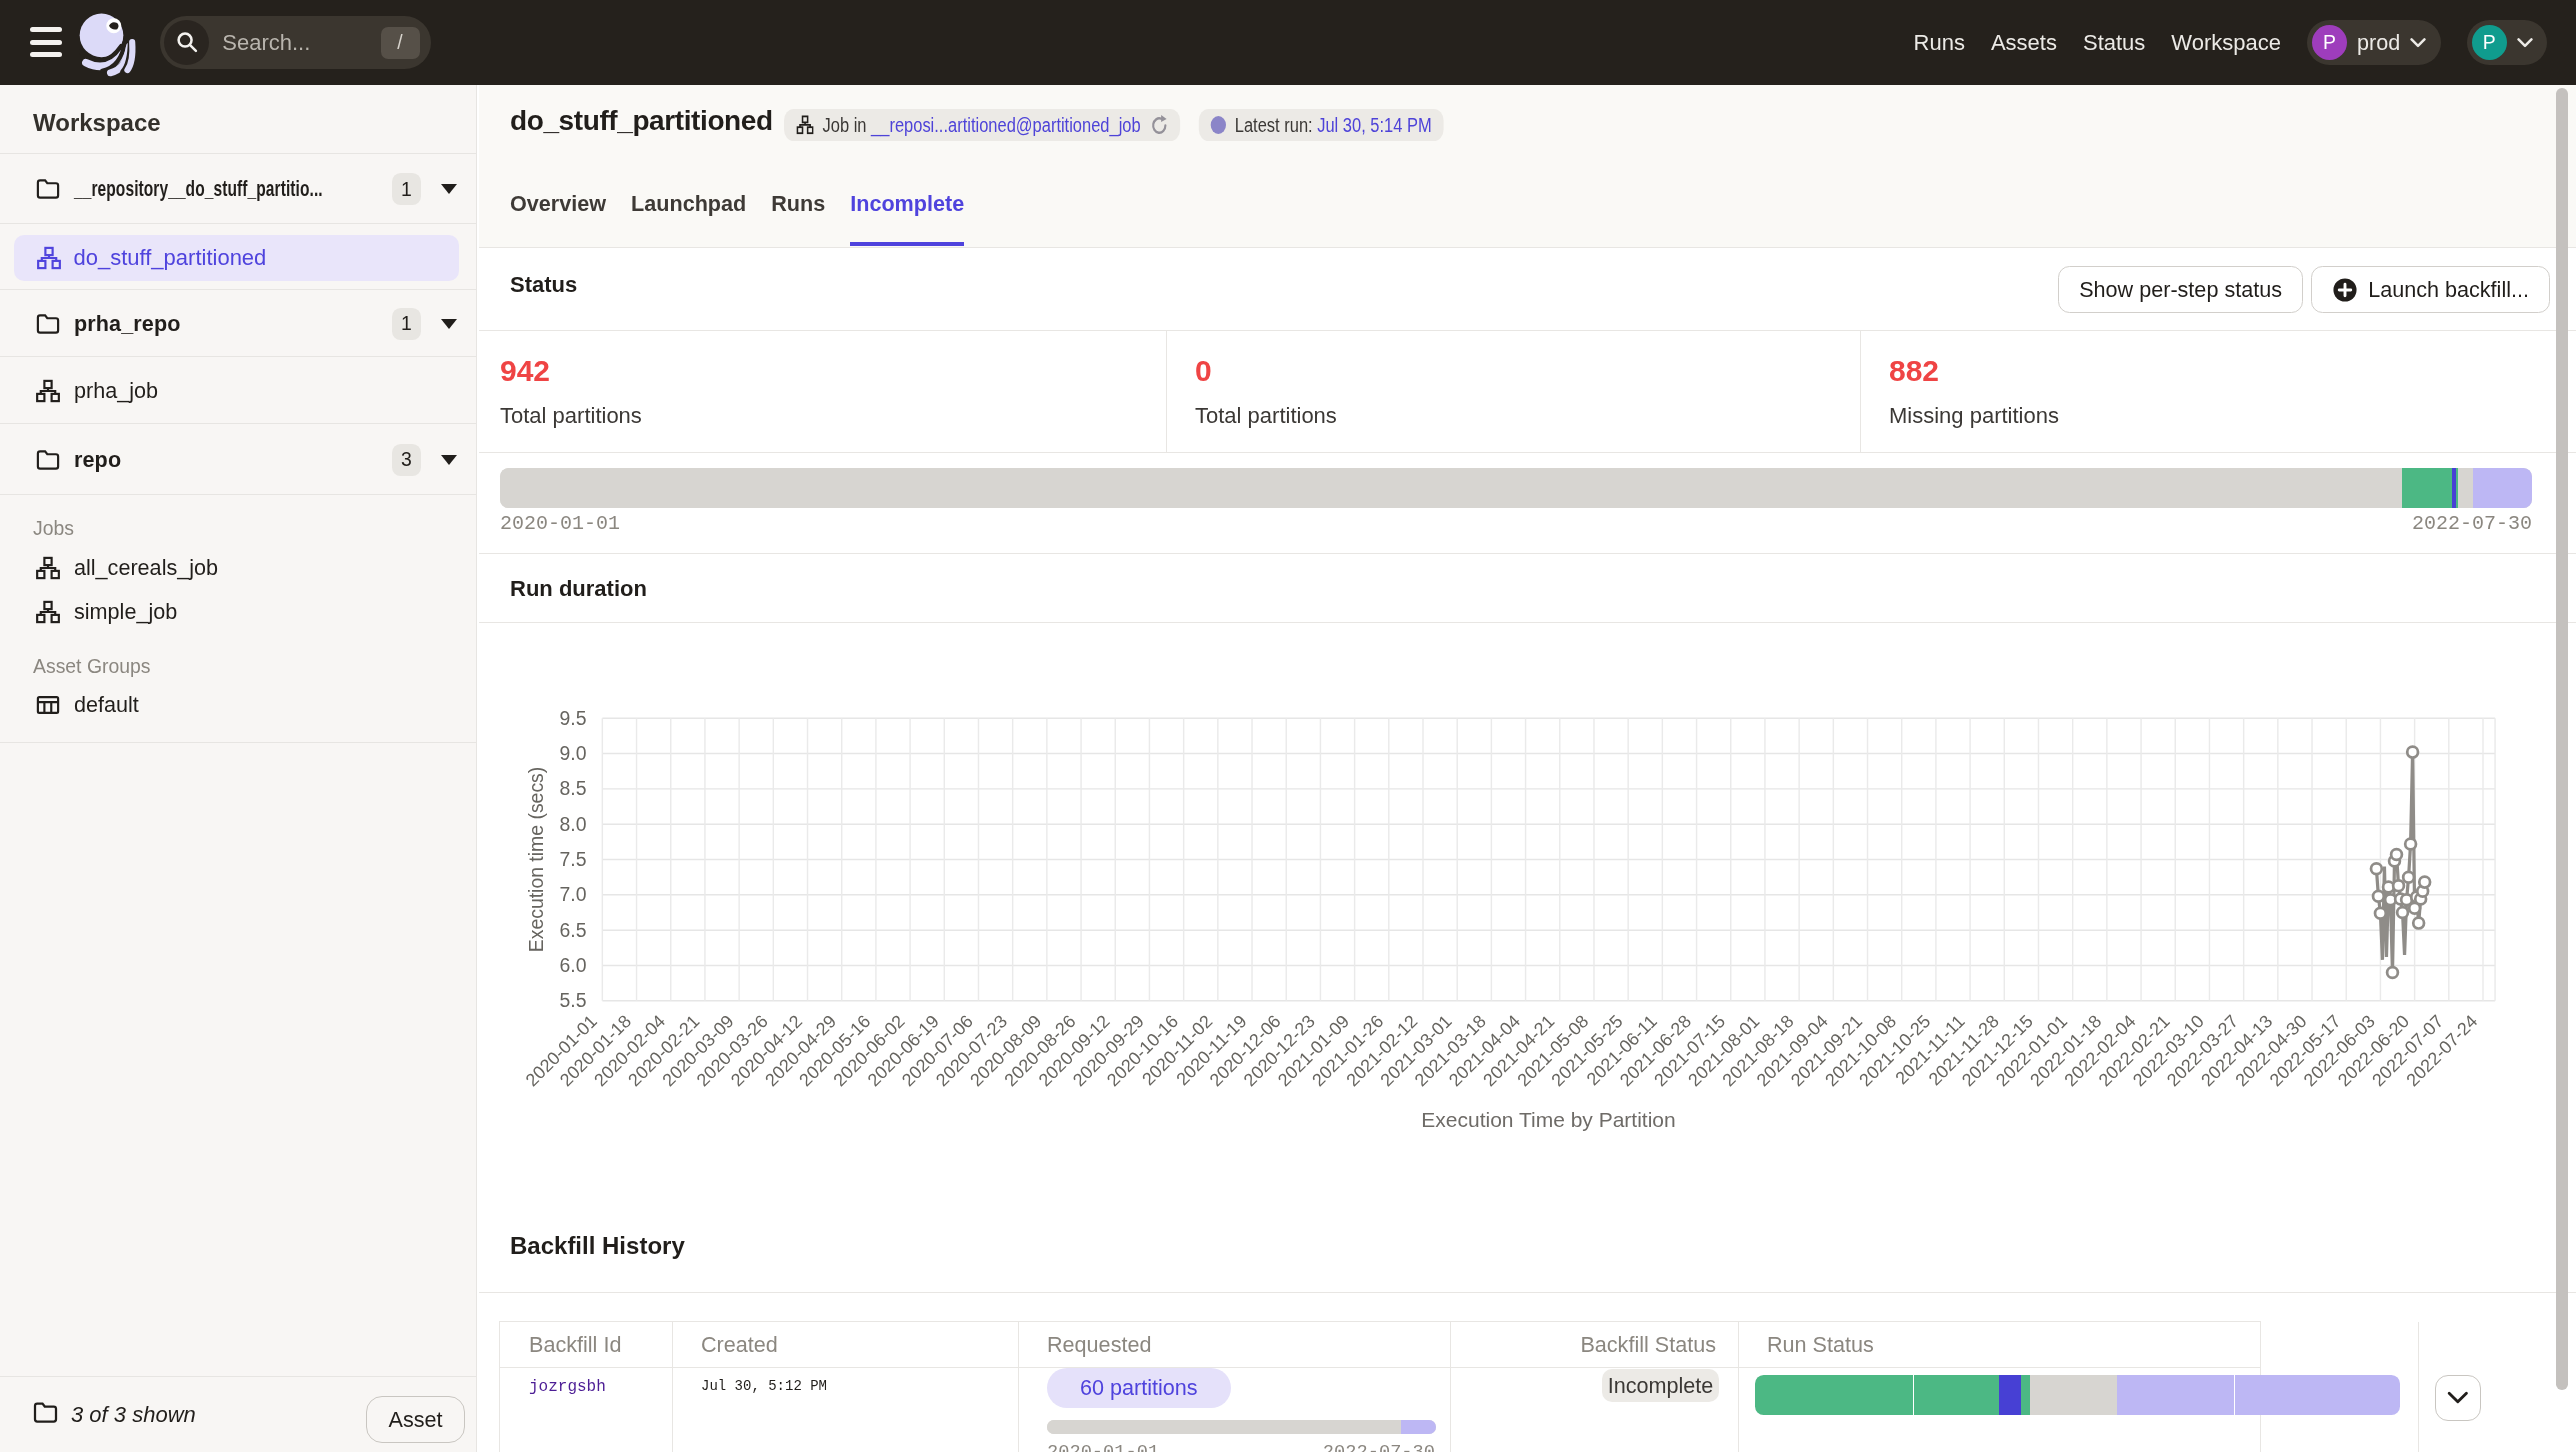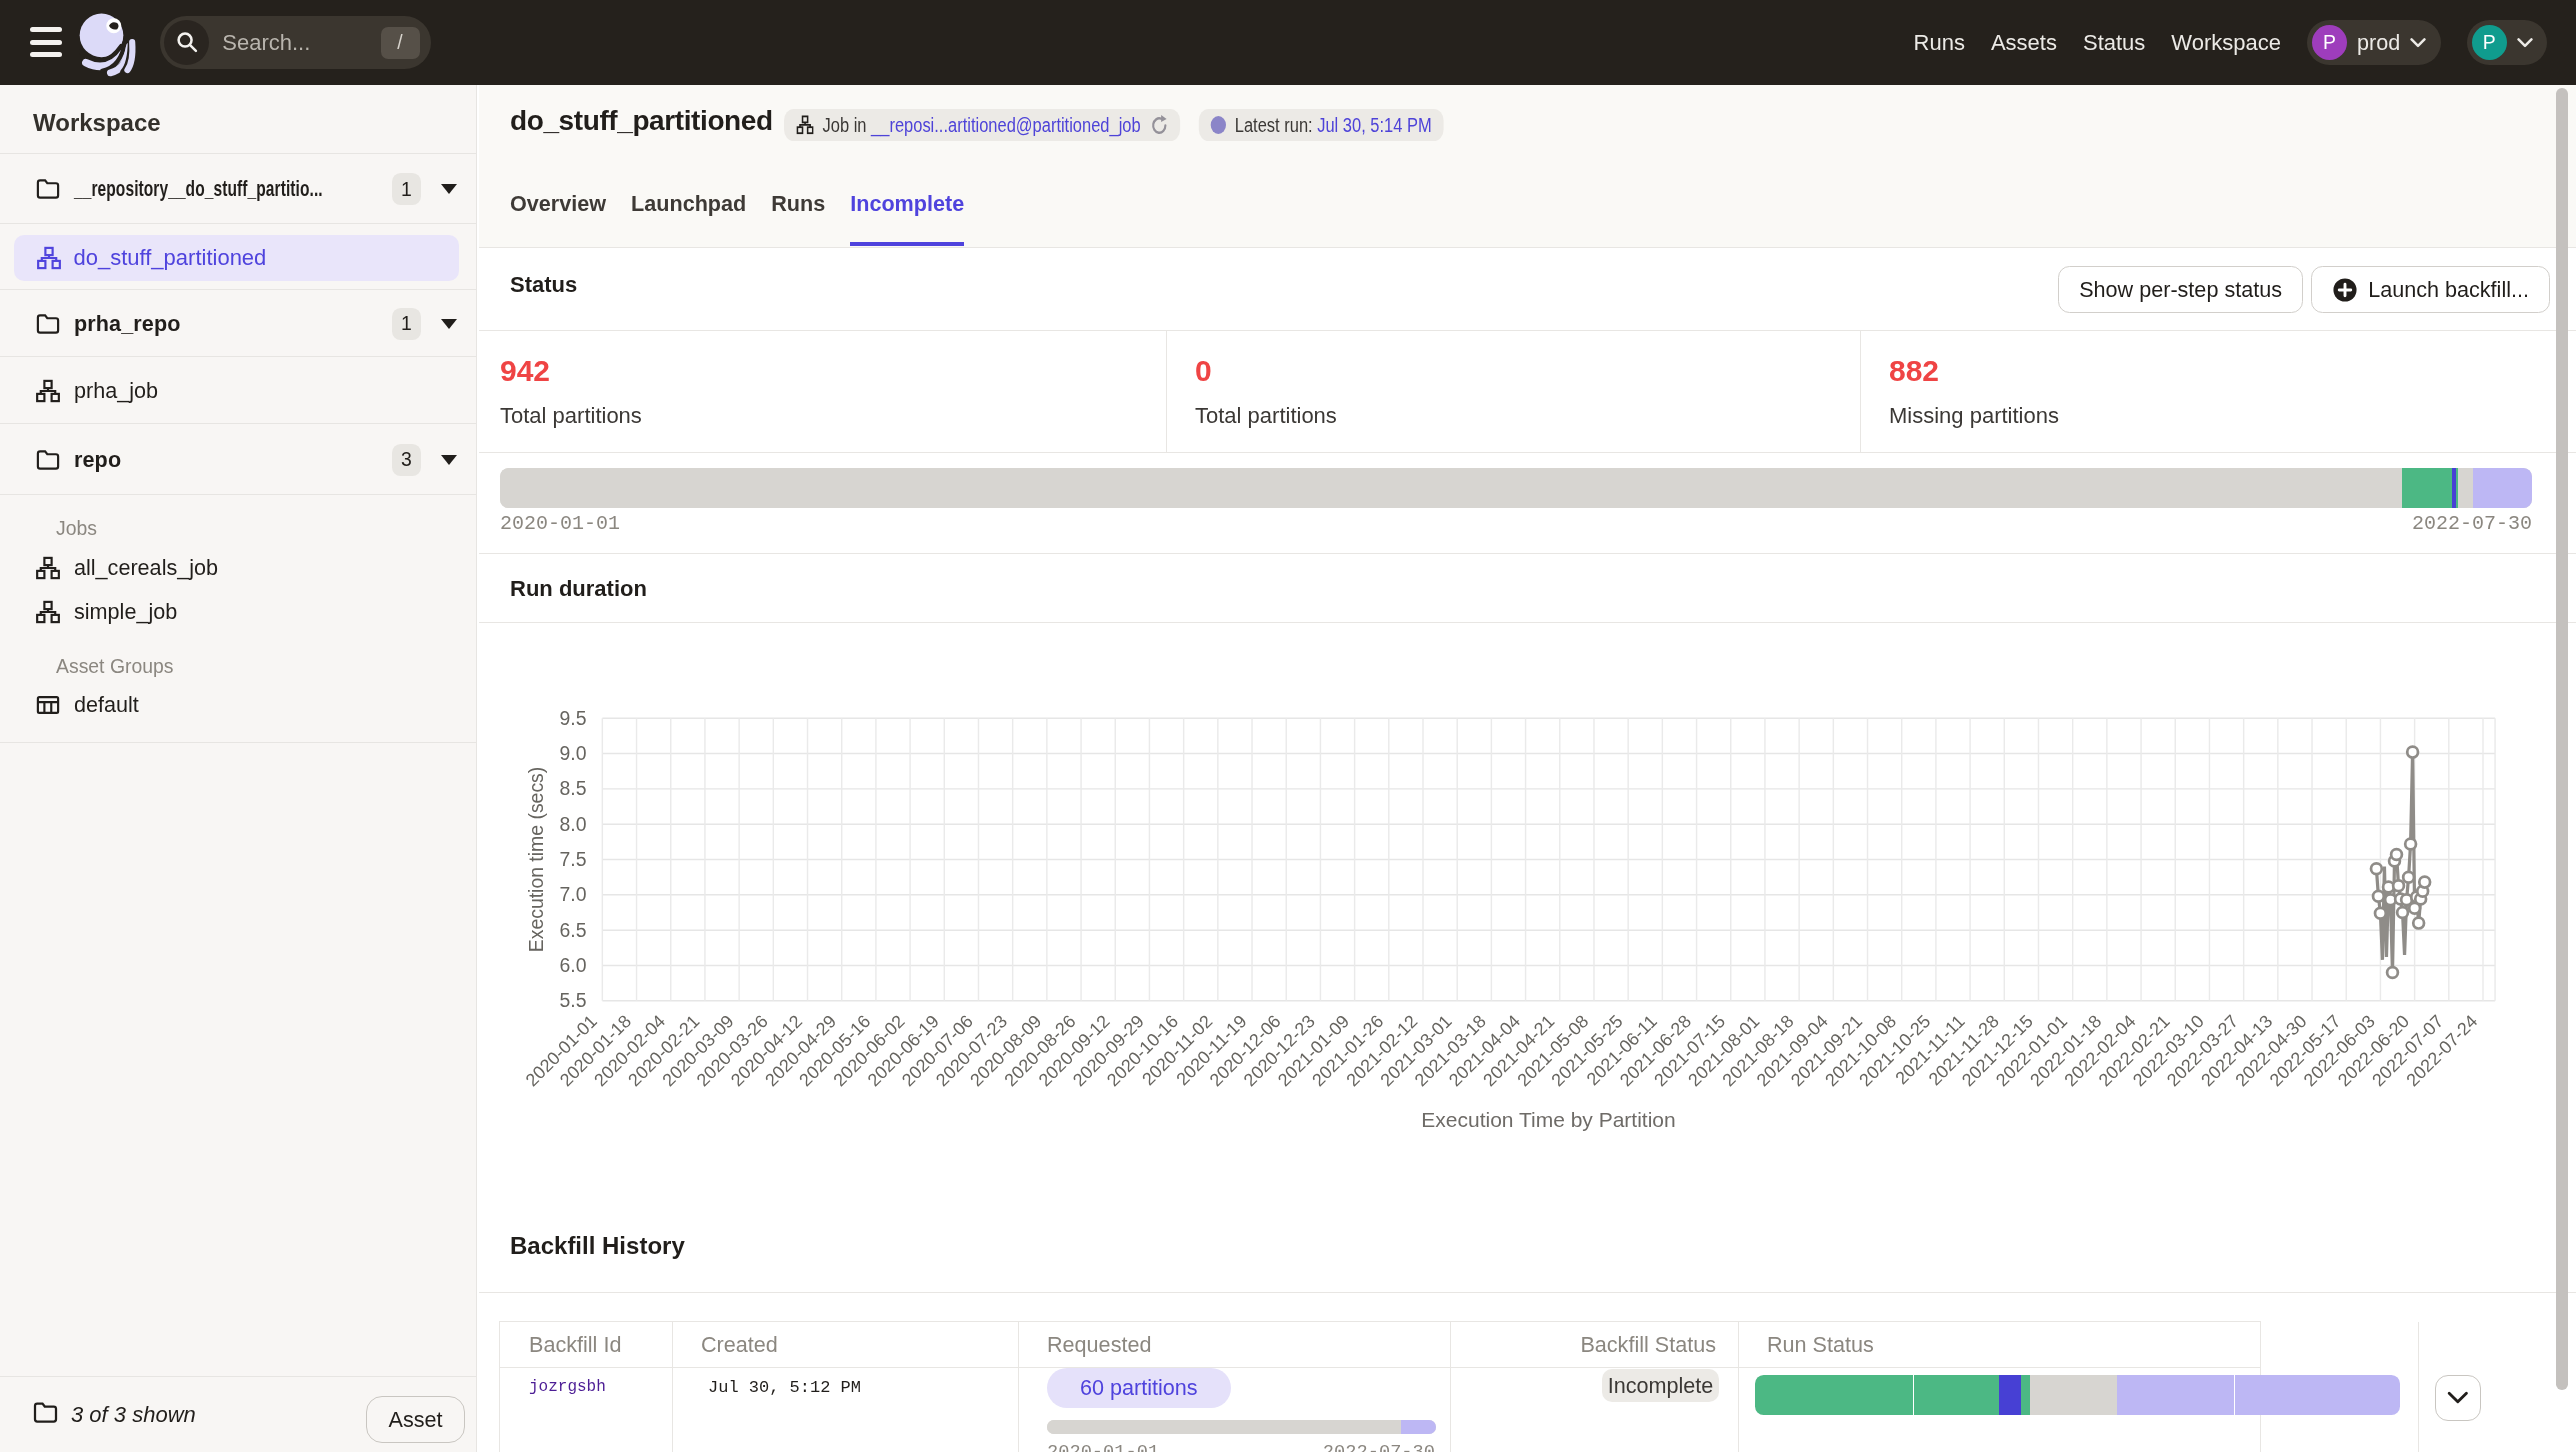--- a/index.html
+++ b/index.html
@@ -31,21 +31,21 @@
   .sb-row { position:absolute; left:0; width:477px; display:flex; align-items:center; cursor:pointer; }
   .sb-row .icon { margin-left:35px; width:26px; height:26px; flex:none; }
   .sb-row .lbl { margin-left:13px; font-size:21.6px; color:#211E1B; white-space:nowrap; }
   .condense { transform:scaleX(0.72); transform-origin:left center; }
   .sb-row .lbl.bold { font-weight:600; letter-spacing:0.1px; }
   .sb-badge { position:absolute; right:56px; top:50%; transform:translateY(-50%); min-width:29px; height:32px; padding:0 7.2px; background:#E8E6E2; border-radius:8.6px; font-size:19.4px; color:#211E1B; display:flex; align-items:center; justify-content:center; }
   .sb-caret { position:absolute; right:20px; top:50%; transform:translateY(-50%); width:0; height:0; border-left:8.6px solid transparent; border-right:8.6px solid transparent; border-top:10.8px solid #211E1B; }
   #sb-selected { left:14.4px; top:235px; width:445px; height:46px; background:#E9E5FA; border-radius:10px; display:flex; align-items:center; cursor:pointer; }
   #sb-selected .icon { margin-left:21.6px; width:26px; height:26px; }
   #sb-selected .lbl { margin-left:11.5px; font-size:22px; font-weight:500; color:#4F43DD; }
-  .sb-subhead { position:absolute; left:33px; font-size:19.4px; color:#8B8780;margin-left:23px; }
+  .sb-subhead { position:absolute; left:33px; font-size:19.4px; color:#8B8780; }
   #shown-label { position:absolute; left:71px; top:1402px; font-size:22px; color:#211E1B;font-style:italic; }
   #footer-folder { position:absolute; left:32px; top:1399px; width:27px; height:27px; }
   #filter-btn { position:absolute; left:366px; top:1396px; width:99px; height:47px; border:1.4px solid #C9C6C1; border-radius:16px; background:transparent; font-size:21.6px; color:#211E1B; font-family:"Liberation Sans",sans-serif; cursor:pointer; }
 
   
   #main-header-bg { left:479px; top:85px; width:2097px; height:163px; background:#FAF9F6; }
   #page-title { left:510px; top:105px; font-size:28px; letter-spacing:-0.4px; font-weight:600; color:#211E1B; }
   .tag { height:32px; background:#ECEAE6; border-radius:11.5px; display:flex; align-items:center; font-size:19.4px; color:#3B3835; padding:0 13.7px; flex:none; }
   .tag span { white-space:pre; }
   #header-tags { left:784px; top:109px; display:flex; gap:21.6px; transform:scaleX(0.85); transform-origin:left center; }
@@ -89,21 +89,21 @@
   #th-row-border { position:absolute; left:0; top:45px; width:100%; height:1.4px; background:#E8E6E3; }
   .pill { position:absolute; display:flex; align-items:center; justify-content:center; }
   #req-pill { left:547px; top:46px; height:40px; padding:0 33px; border-radius:20px; background:#E5E1FA; color:#4F43DD; font-size:21.6px; }
   #bf-status-pill { left:1102px; top:47px; width:117px; height:33px; border-radius:10px; background:#ECEAE6; color:#3B3835; font-size:21.6px; }
   #run-bar { position:absolute; left:1255px; top:53px; width:645px; height:40px; border-radius:8.6px; overflow:hidden; display:flex; }
   #run-bar .seg { height:100%; }
   #req-bar { position:absolute; left:547px; top:98px; width:389px; height:14.4px; border-radius:7.2px; overflow:hidden; display:flex; background:#D7D5D1; }
   #req-bar .seg { height:100%; }
   .req-date { position:absolute; top:119px; font-size:18.7px; color:#8B8780; }
   #bf-id { position:absolute; left:29px; top:56px; font-size:16px; color:#4c1d95; cursor:pointer; }
-  #bf-created { position:absolute; left:208px; top:56px; font-size:17px; color:#211E1B; }
+  #bf-created { position:absolute; left:201px; top:56px; font-size:14px; color:#211E1B; }
   #row-expand-btn { position:absolute; left:1935px; top:53px; width:46px; height:46px; border:1.4px solid #C9C6C1; border-radius:13px; background:#FFFFFF; display:flex; align-items:center; justify-content:center; cursor:pointer; }
 
   
   #scrollbar-thumb { left:2556px; top:88px; width:11.5px; height:1302px; background:#C4C1BE; border-radius:5.8px; }
 </style>
 </head>
 <body>
 
 <div id="topnav" class="abs">
   <div id="hamburger" class="abs">

